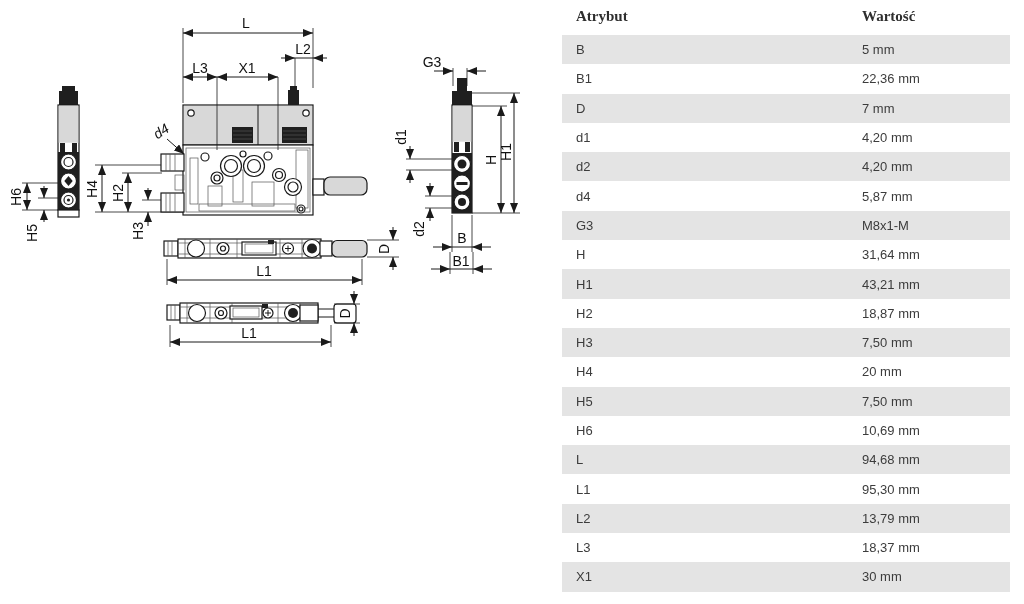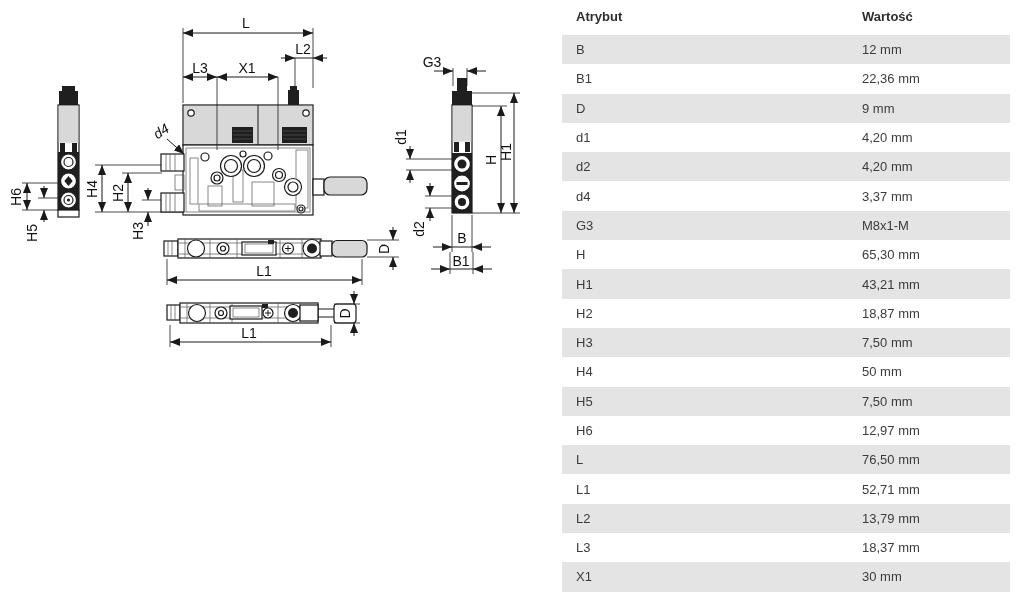--- a/index.html
+++ b/index.html
@@ -18,21 +18,21 @@
   .pln {stroke:#1a1a1a;stroke-width:1;fill:none;}
   .lbl {font-family:"Liberation Sans",sans-serif;font-size:14px;fill:#111;
         text-anchor:middle;dominant-baseline:central;}
   .ital{font-style:italic;}
   
   .spec-table{position:absolute;left:562px;top:0;width:448px;border-collapse:collapse;
               table-layout:fixed;}
   .spec-table col.c1{width:286px;}
   .spec-table col.c2{width:162px;}
   .spec-table th{height:33px;text-align:left;vertical-align:middle;padding:0 0 2px 14px;
-                 font-size:13px;font-weight:bold;color:#2e2e2e;}
+                 font-size:15px;font-weight:bold;color:#2e2e2e;font-family:Liberation Serif, serif;}
   .spec-table td{height:29.3px;vertical-align:middle;padding:0 0 0 14px;
                  font-size:13px;color:#3c3c3c;}
   .spec-table tbody tr:nth-child(odd){background:#e4e4e4;}
 </style>
 </head>
 <body>
 
 <div class="stage">
 
   <svg class="drawing" width="560" height="604" viewBox="0 0 560 604">
@@ -331,81 +331,81 @@
       </colgroup>
     <thead>
       <tr>
         <th>Atrybut</th>
         <th>Wartość</th>
       </tr>
     </thead>
     <tbody>
       <tr>
           <td>B</td>
-          <td>12 mm</td>
+          <td>5 mm</td>
         </tr>
       <tr>
           <td>B1</td>
           <td>22,36 mm</td>
         </tr>
       <tr>
           <td>D</td>
-          <td>9 mm</td>
+          <td>7 mm</td>
         </tr>
       <tr>
           <td>d1</td>
           <td>4,20 mm</td>
         </tr>
       <tr>
           <td>d2</td>
           <td>4,20 mm</td>
         </tr>
       <tr>
           <td>d4</td>
-          <td>3,37 mm</td>
+          <td>5,87 mm</td>
         </tr>
       <tr>
           <td>G3</td>
           <td>M8x1-M</td>
         </tr>
       <tr>
           <td>H</td>
-          <td>65,30 mm</td>
+          <td>31,64 mm</td>
         </tr>
       <tr>
           <td>H1</td>
           <td>43,21 mm</td>
         </tr>
       <tr>
           <td>H2</td>
           <td>18,87 mm</td>
         </tr>
       <tr>
           <td>H3</td>
           <td>7,50 mm</td>
         </tr>
       <tr>
           <td>H4</td>
-          <td>50 mm</td>
+          <td>20 mm</td>
         </tr>
       <tr>
           <td>H5</td>
           <td>7,50 mm</td>
         </tr>
       <tr>
           <td>H6</td>
-          <td>12,97 mm</td>
+          <td>10,69 mm</td>
         </tr>
       <tr>
           <td>L</td>
-          <td>76,50 mm</td>
+          <td>94,68 mm</td>
         </tr>
       <tr>
           <td>L1</td>
-          <td>52,71 mm</td>
+          <td>95,30 mm</td>
         </tr>
       <tr>
           <td>L2</td>
           <td>13,79 mm</td>
         </tr>
       <tr>
           <td>L3</td>
           <td>18,37 mm</td>
         </tr>
       <tr>

